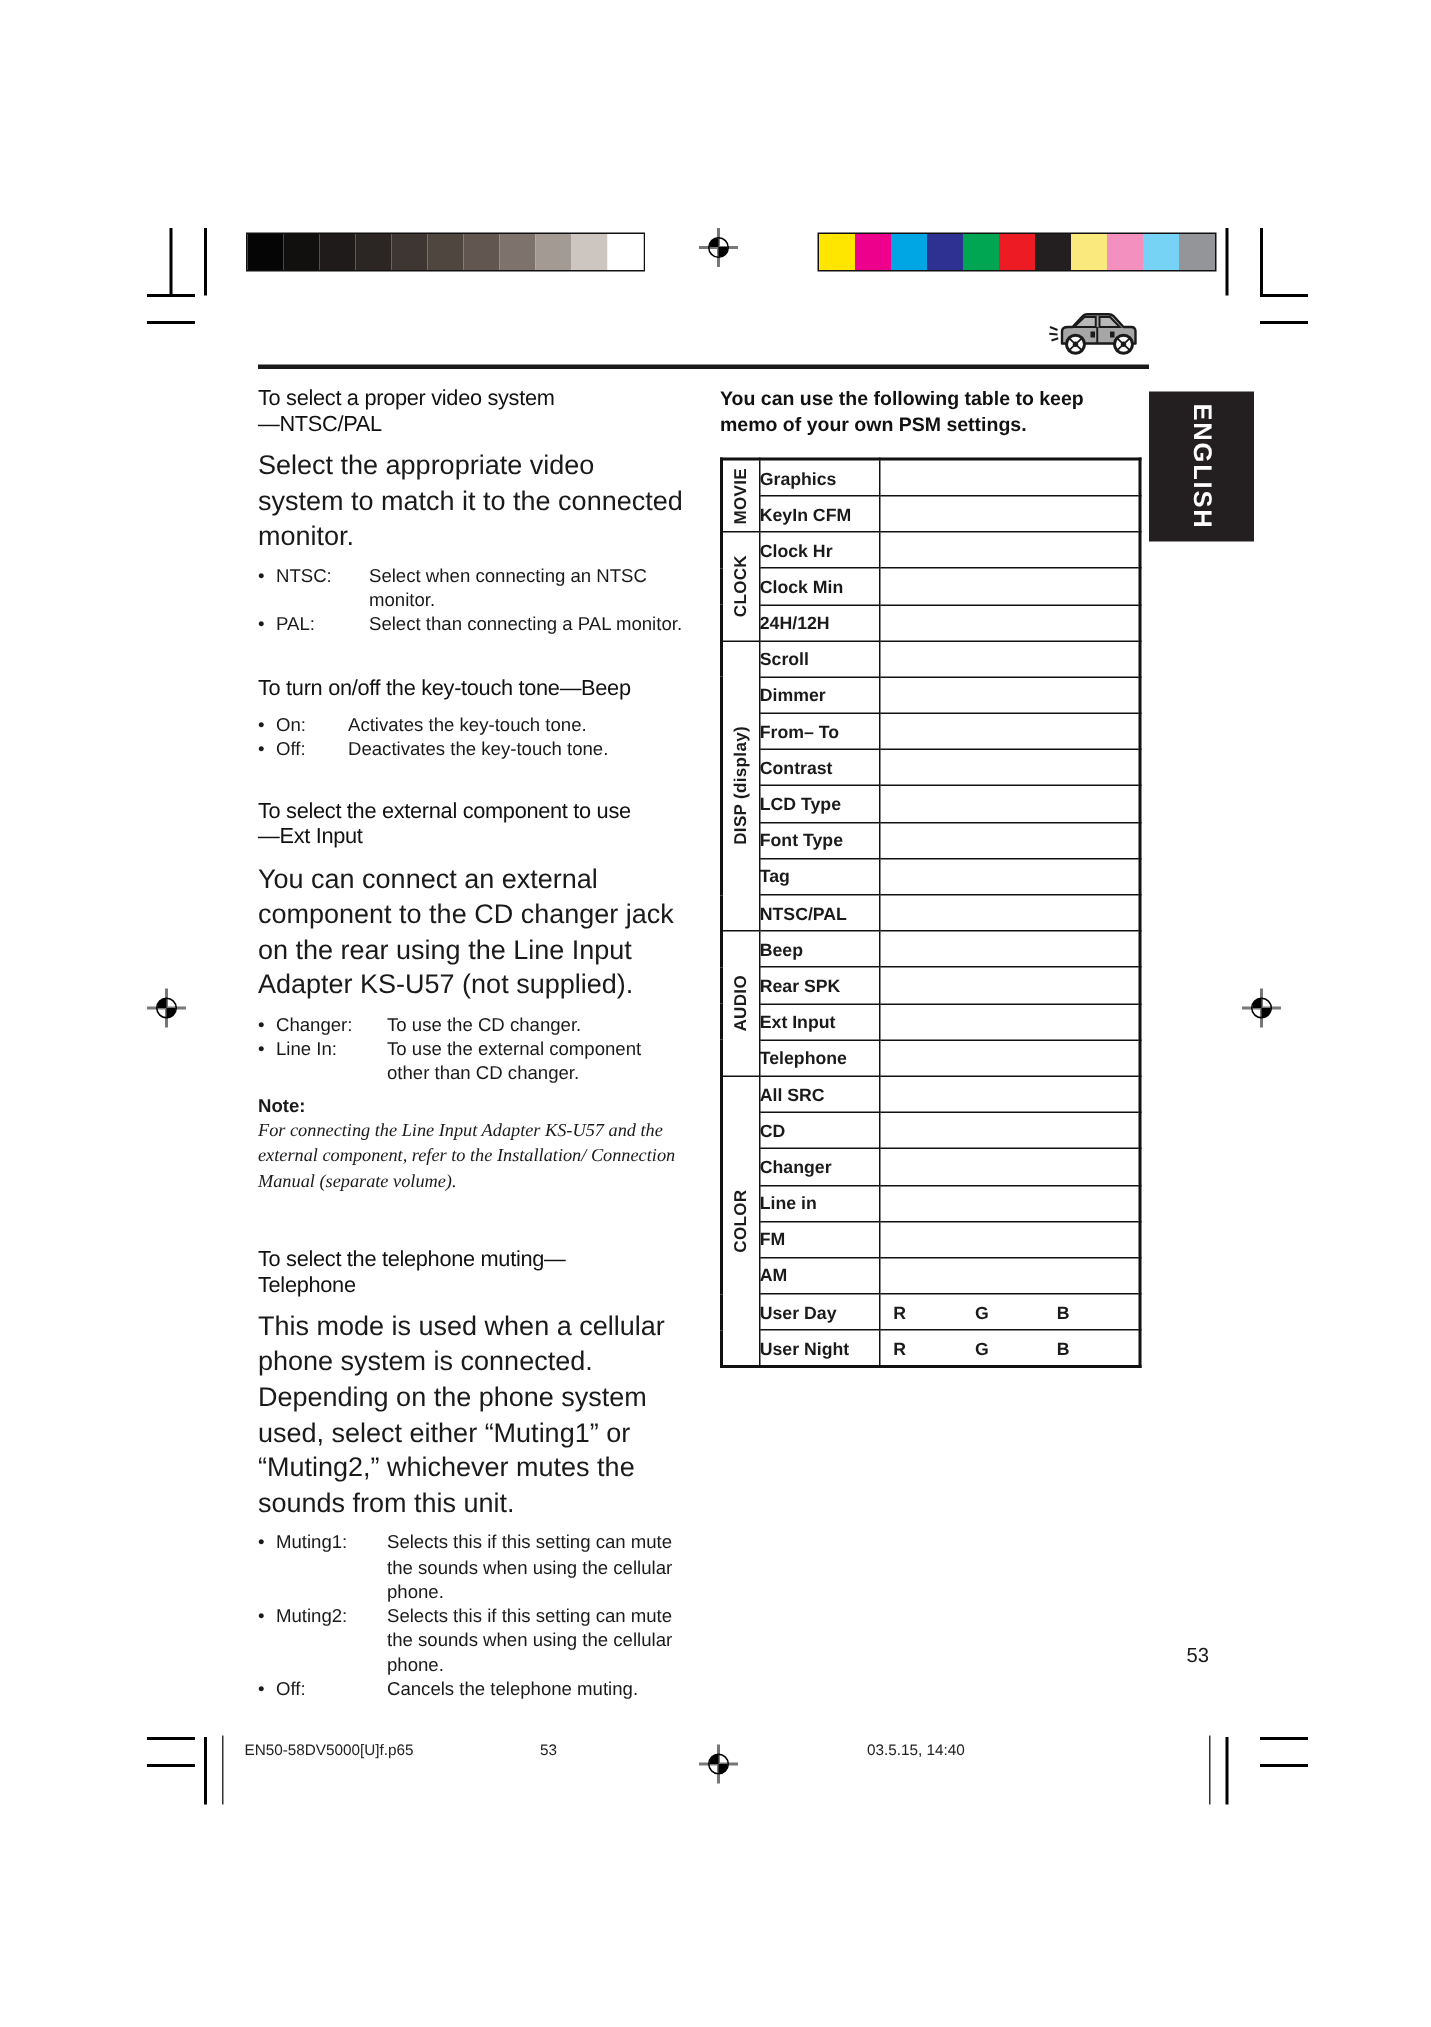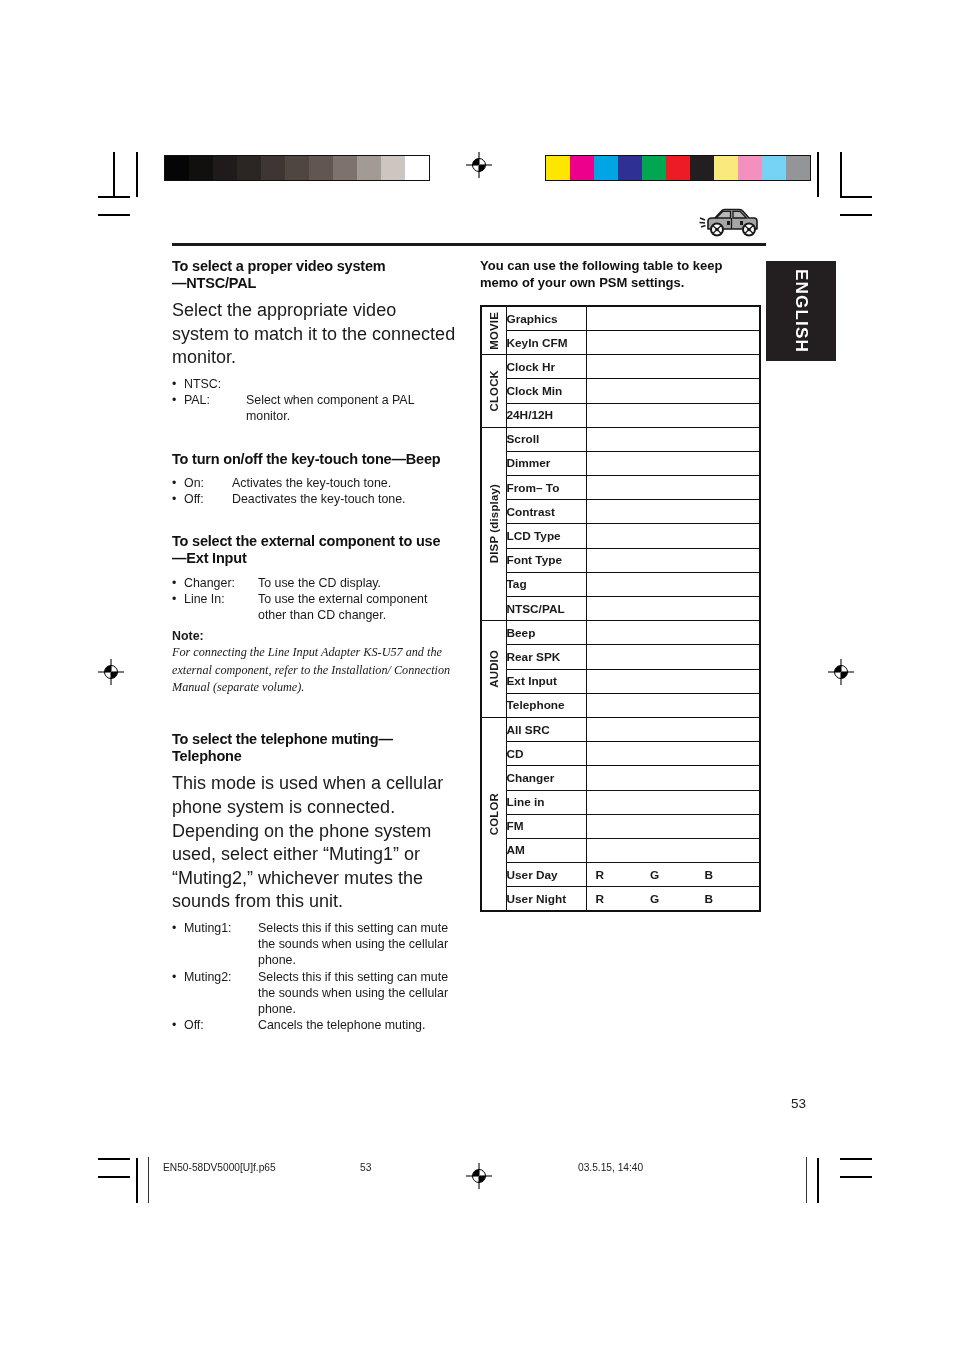--- a/index.html
+++ b/index.html
@@ -39,21 +39,21 @@
     width: 594px; height: 3px; background: #1a1a1a;
   }
 
   .cols { position: absolute; left: 172px; top: 258px; width: 596px; }
 
   .col-left { position: absolute; left: 0; top: 0; width: 286px; }
   .col-right { position: absolute; left: 308px; top: 0; width: 288px; }
 
   h2.heading {
     font-size: 14.5px;
-    font-weight: bold;
+    font-weight: normal;
     line-height: 1.18;
     margin: 0 0 7px 0;
     letter-spacing: -0.2px;
     color: #111;
   }
   p.body-text {
     font-size: 18px;
     line-height: 1.31;
     margin: 0 0 3px 0;
     color: #1a1a1a;
@@ -276,25 +276,26 @@
     <section>
       <h2 class="heading">
         <span>To select a proper video system</span><br>
         <span>—NTSC/PAL</span>
       </h2>
       <p class="body-text">Select the appropriate video system to match it to the connected monitor.</p>
       <ul class="bullets">
         <li class="w-narrow">
           <span class="bul">•</span>
           <span class="term">NTSC:</span>
+          <span class="desc">Select when connecting an NTSC monitor.</span>
         </li>
         <li class="w-narrow">
           <span class="bul">•</span>
           <span class="term">PAL:</span>
-          <span class="desc">Select when component a PAL monitor.</span>
+          <span class="desc">Select than connecting a PAL monitor.</span>
         </li>
       </ul>
     </section>
 
     <div class="gap-lg"></div>
 
     <section>
       <h2 class="heading">
         <span>To turn on/off the key-touch tone—Beep</span>
       </h2>
@@ -312,25 +313,26 @@
       </ul>
     </section>
 
     <div class="gap-lg"></div>
 
     <section>
       <h2 class="heading">
         <span>To select the external component to use</span><br>
         <span>—Ext Input</span>
       </h2>
+      <p class="body-text">You can connect an external component to the CD changer jack on the rear using the Line Input Adapter KS-U57 (not supplied).</p>
       <ul class="bullets">
         <li class="w-wide">
           <span class="bul">•</span>
           <span class="term">Changer:</span>
-          <span class="desc">To use the CD display.</span>
+          <span class="desc">To use the CD changer.</span>
         </li>
         <li class="w-wide">
           <span class="bul">•</span>
           <span class="term">Line In:</span>
           <span class="desc">To use the external component other than CD changer.</span>
         </li>
       </ul>
       <div class="note-label">Note:</div>
       <p class="note-text">For connecting the Line Input Adapter KS-U57 and the external component, refer to the Installation/ Connection Manual (separate volume).</p>
     </section>

